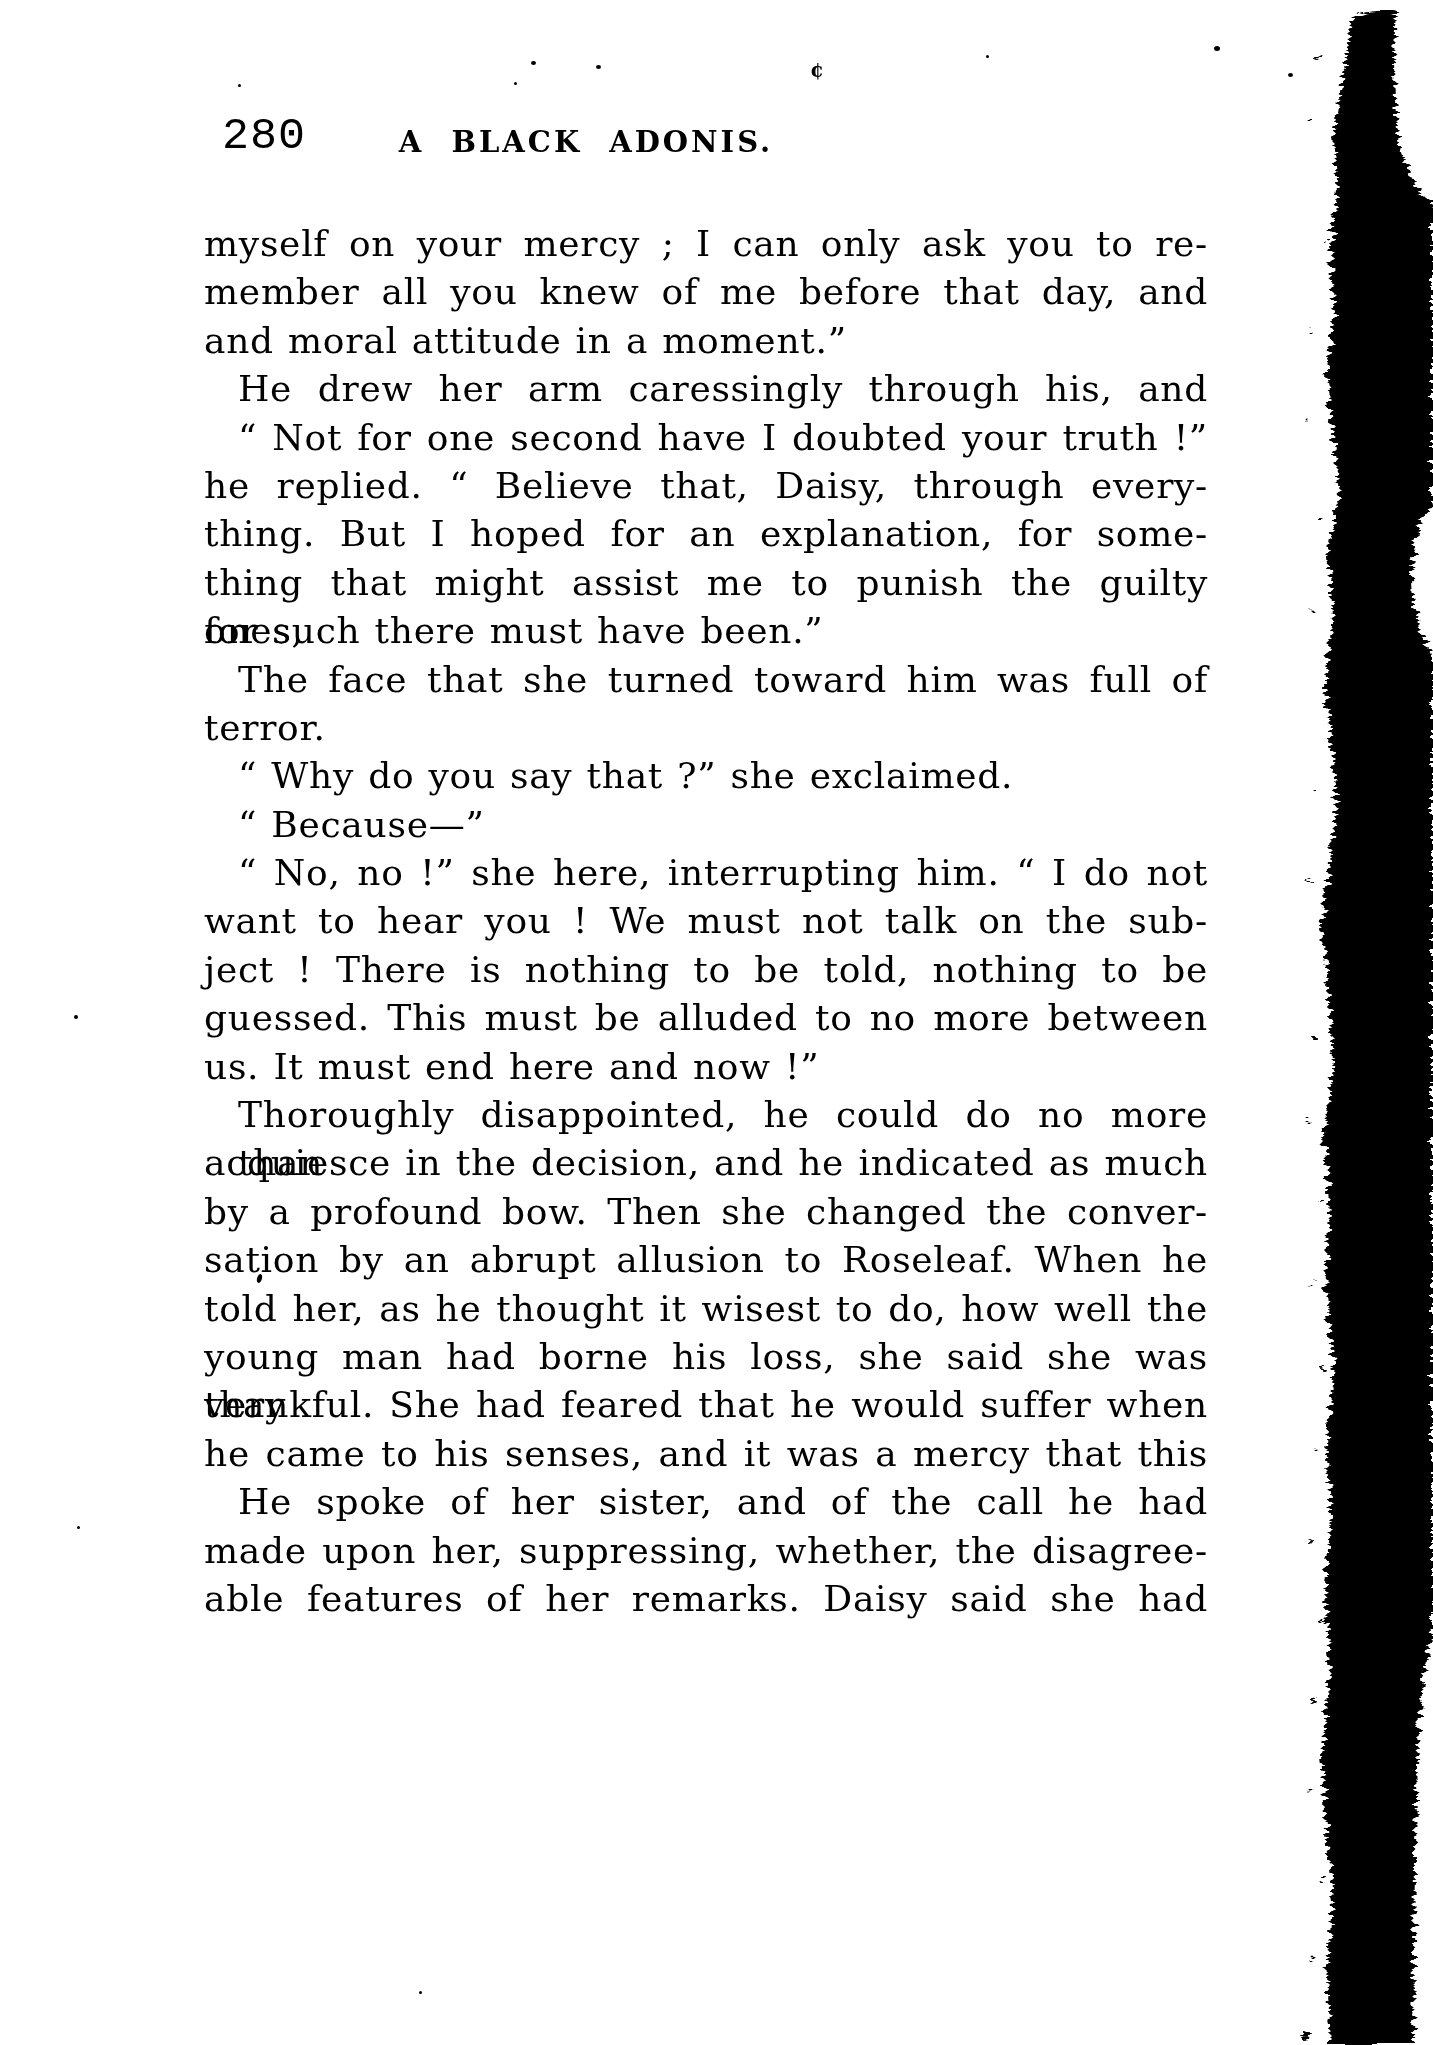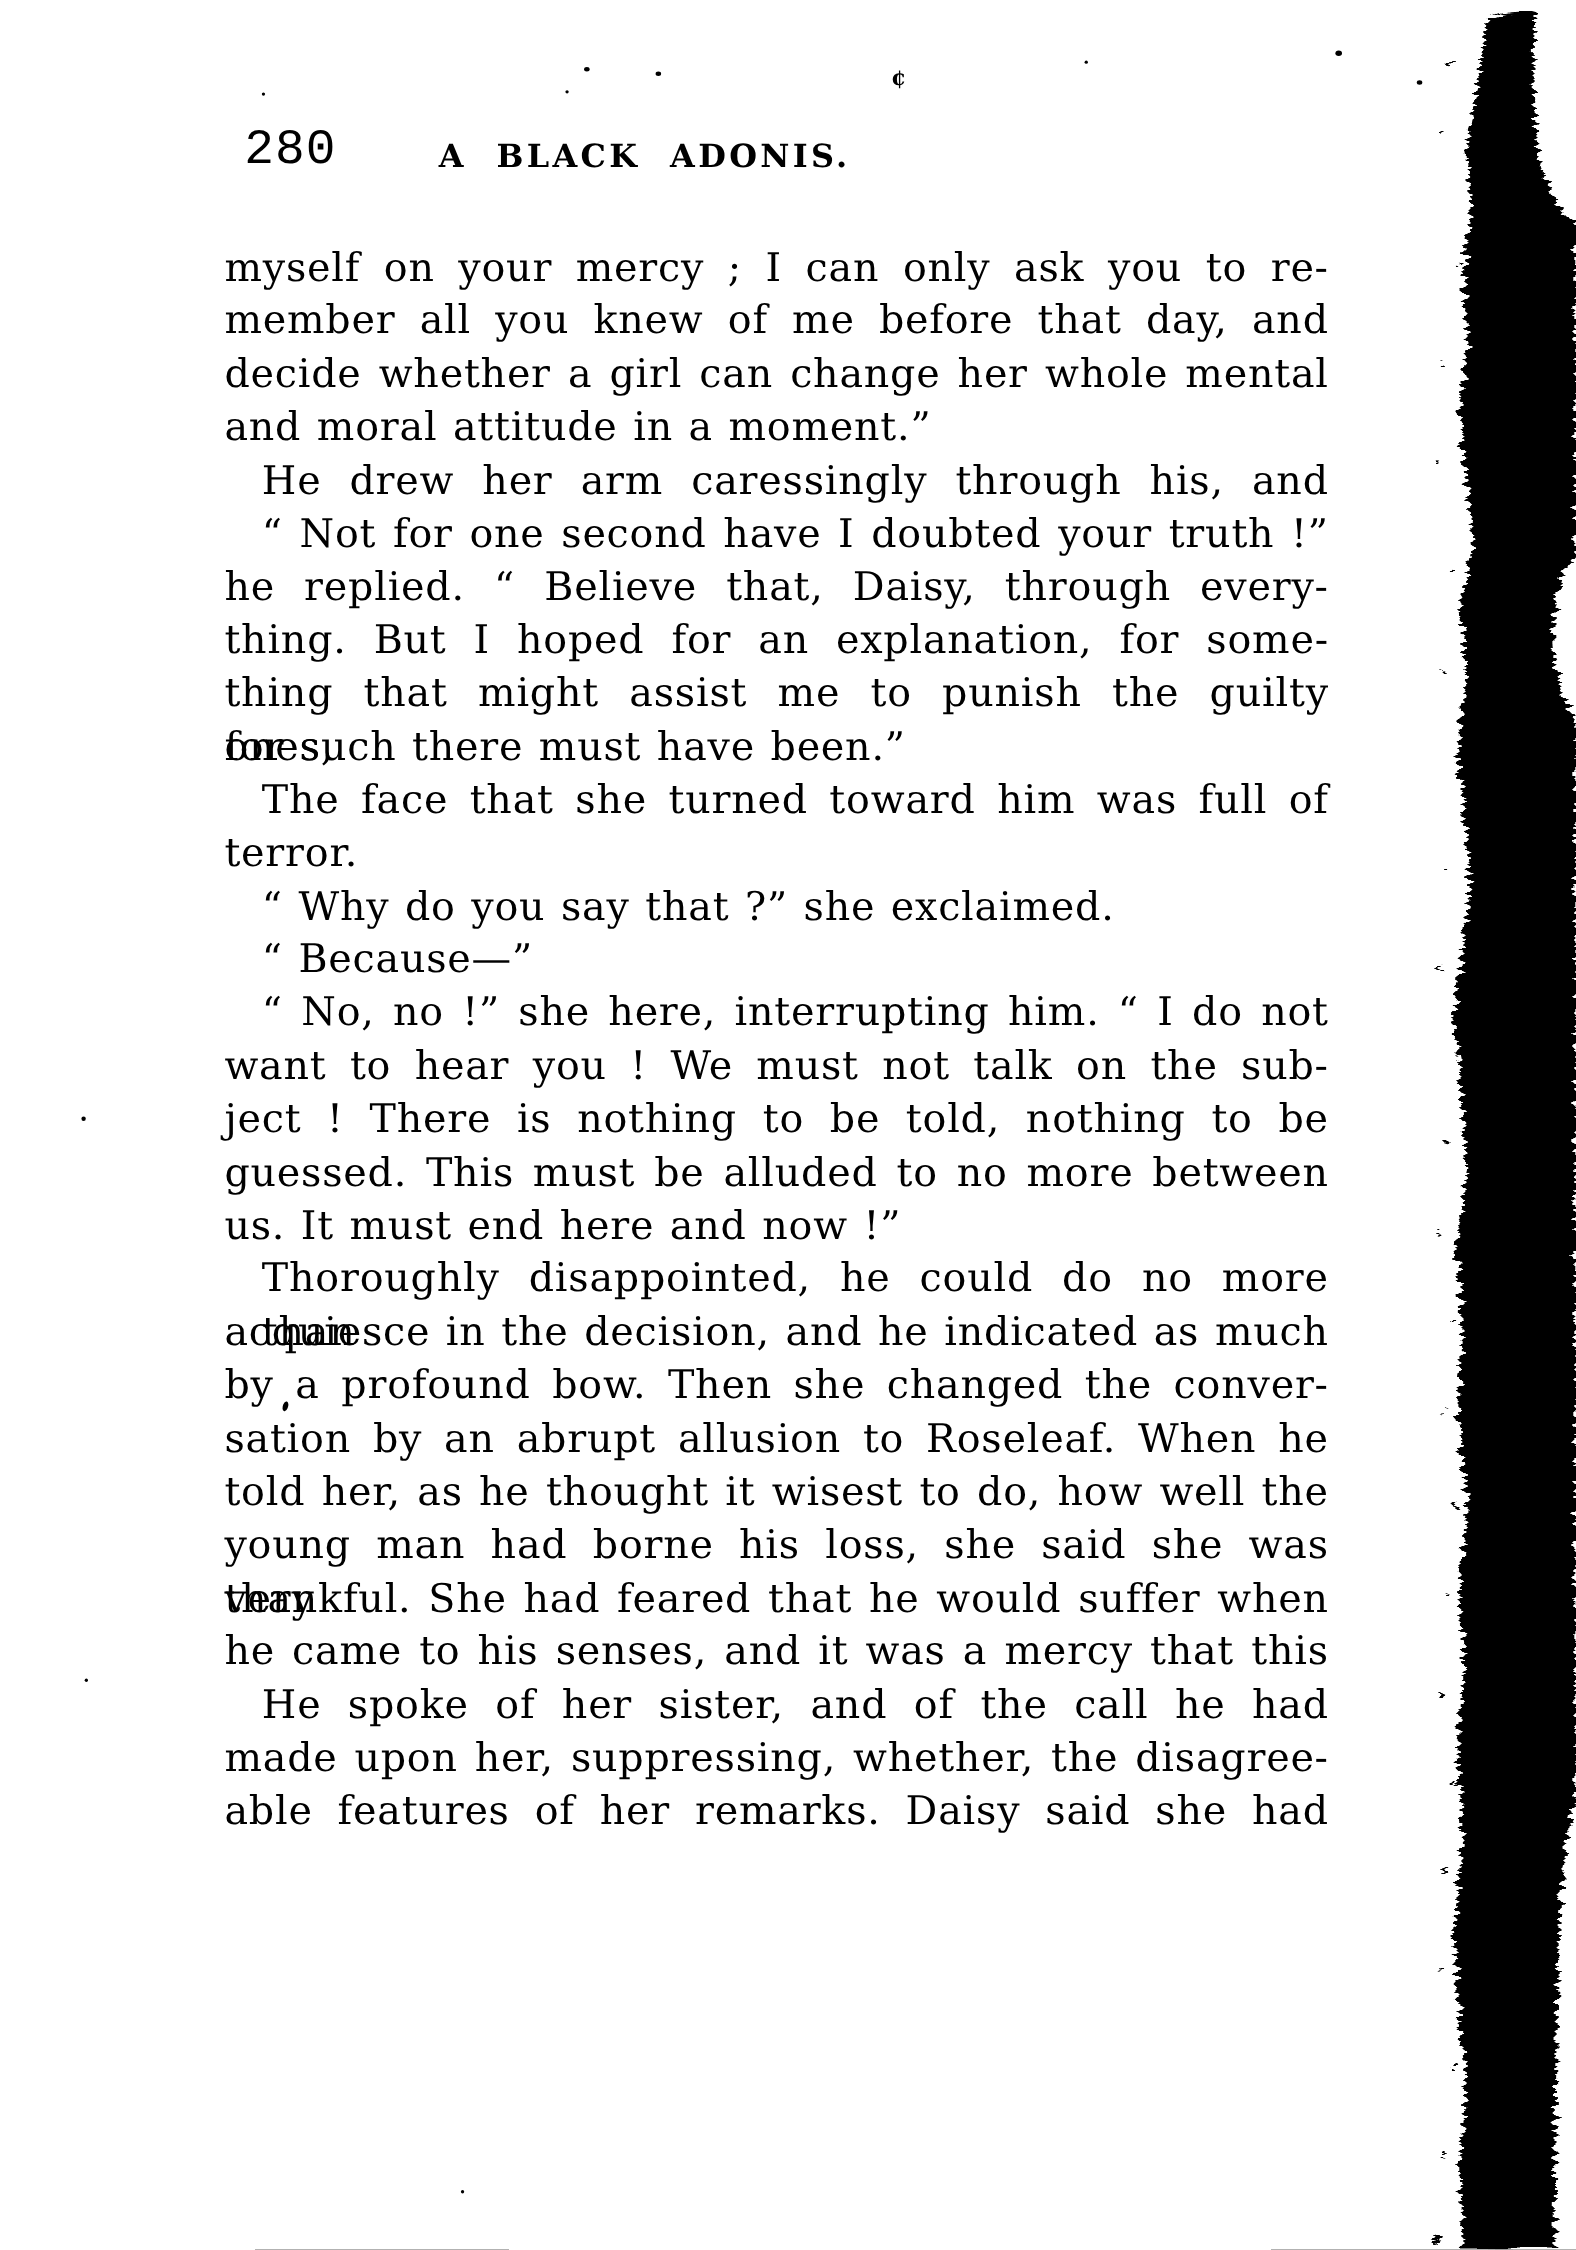--- a/index.html
+++ b/index.html
@@ -58,21 +58,20 @@
 
 <div class="page">
 
   <div class="page-number">280</div>
 
   <div class="running-title">A BLACK ADONIS.</div>
 
   <div class="text-block">
       <div class="line just">myself on your mercy ; I can only ask you to re-</div>
       <div class="line just">member all you knew of me before that day, and</div>
-      <div class="line just">decide whether a girl can change her whole mental</div>
       <div class="line">and moral attitude in a moment.”</div>
       <div class="line just ind">He drew her arm caressingly through his, and</div>
       <div class="line just ind">“ Not for one second have I doubted your truth !”</div>
       <div class="line just">he replied. “ Believe that, Daisy, through every-</div>
       <div class="line just">thing. But I hoped for an explanation, for some-</div>
       <div class="line just">thing that might assist me to punish the guilty ones,</div>
       <div class="line">for such there must have been.”</div>
       <div class="line just ind">The face that she turned toward him was full of</div>
       <div class="line">terror.</div>
       <div class="line ind">“ Why do you say that ?” she exclaimed.</div>

